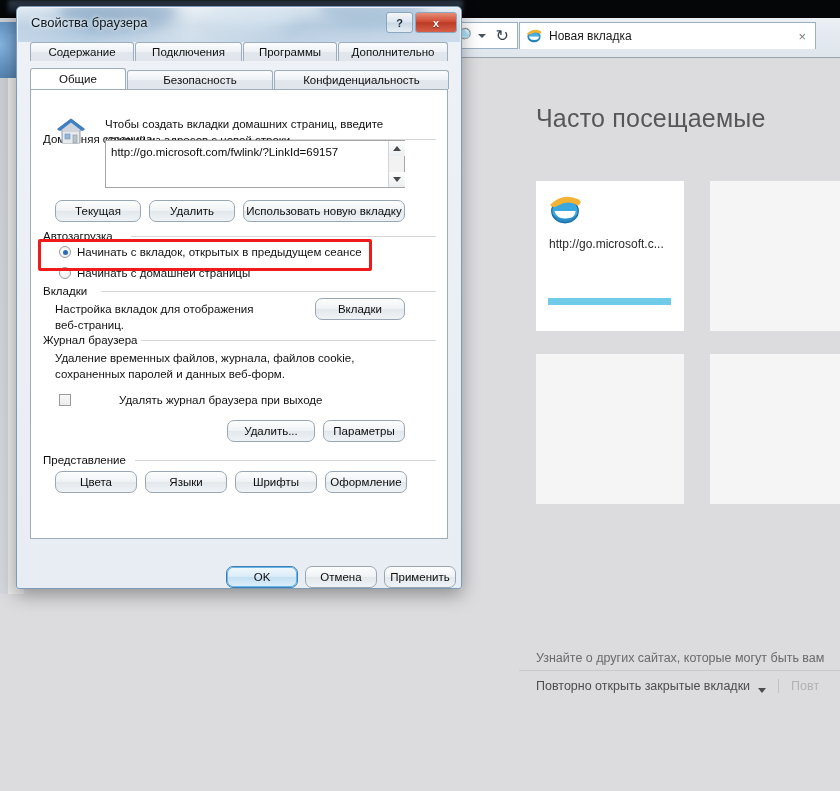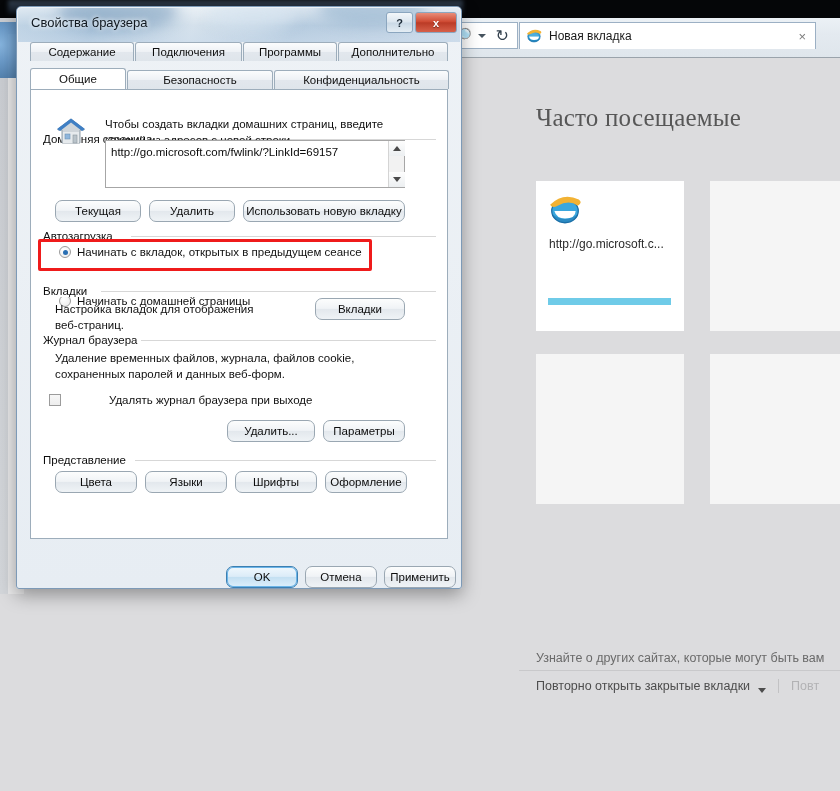--- a/index.html
+++ b/index.html
@@ -136,21 +136,20 @@
     width: 840px; height: 733px;
     background: #dcdcde;
   }
   .page-heading {
     position: absolute;
     left: 536px; top: 46px;
     font-size: 25px;
     color: #575757;
     white-space: nowrap;
     letter-spacing: .2px;
-    font-family: Liberation Serif, serif;
   }
   .tile {
     position: absolute;
     background: #f5f5f5;
   }
   .tile.t1 { left: 536px; top: 123px; width: 148px; height: 150px; background:#ffffff; }
   .tile.t2 { left: 710px; top: 123px; width: 148px; height: 150px; }
   .tile.t3 { left: 536px; top: 296px; width: 148px; height: 150px; }
   .tile.t4 { left: 710px; top: 296px; width: 148px; height: 150px; }
 
@@ -616,39 +615,39 @@
         <div class="btn" style="left:118px;top:110px;width:86px;">Удалить</div>
         <div class="btn" style="left:212px;top:110px;width:162px;">Использовать новую вкладку</div>
 
         <div class="group-label" style="left:12px;top:146px;transform:translateY(-50%);">Автозагрузка</div>
         <div class="group-line" style="left:100px;top:146px;width:305px;"></div>
 
         <div class="radio-row" style="left:28px;top:156px;">
           <span class="radio checked"></span>
           <span>Начинать с вкладок, открытых в предыдущем сеансе</span>
         </div>
-        <div class="radio-row" style="left:28px;top:177px;margin-top:28px;">
+        <div class="radio-row" style="left:28px;top:177px;">
           <span class="radio"></span>
           <span>Начинать с домашней страницы</span>
         </div>
 
         <div class="group-label" style="left:12px;top:201px;transform:translateY(-50%);">Вкладки</div>
         <div class="group-line" style="left:70px;top:201px;width:335px;"></div>
 
         <div class="static-text" style="left:24px;top:211px;width:250px;">Настройка вкладок для отображения
 веб-страниц.</div>
         <div class="btn" style="left:284px;top:208px;width:90px;">Вкладки</div>
 
         <div class="group-label" style="left:12px;top:250px;transform:translateY(-50%);">Журнал браузера</div>
         <div class="group-line" style="left:110px;top:250px;width:295px;"></div>
 
         <div class="static-text" style="left:24px;top:260px;width:370px;">Удаление временных файлов, журнала, файлов cookie,
 сохраненных паролей и данных веб-форм.</div>
 
-        <div class="radio-row" style="left:18px;top:304px;gap:48px;">
+        <div class="radio-row" style="left:28px;top:304px;gap:48px;">
           <span class="checkbox"></span>
           <span>Удалять журнал браузера при выходе</span>
         </div>
 
         <div class="btn" style="left:196px;top:330px;width:88px;">Удалить...</div>
         <div class="btn" style="left:292px;top:330px;width:82px;">Параметры</div>
 
         <div class="group-label" style="left:12px;top:370px;transform:translateY(-50%);">Представление</div>
         <div class="group-line" style="left:104px;top:370px;width:301px;"></div>
 

